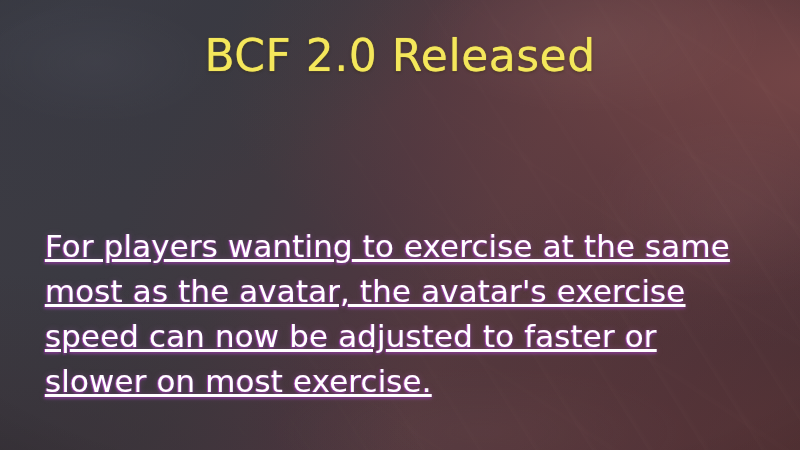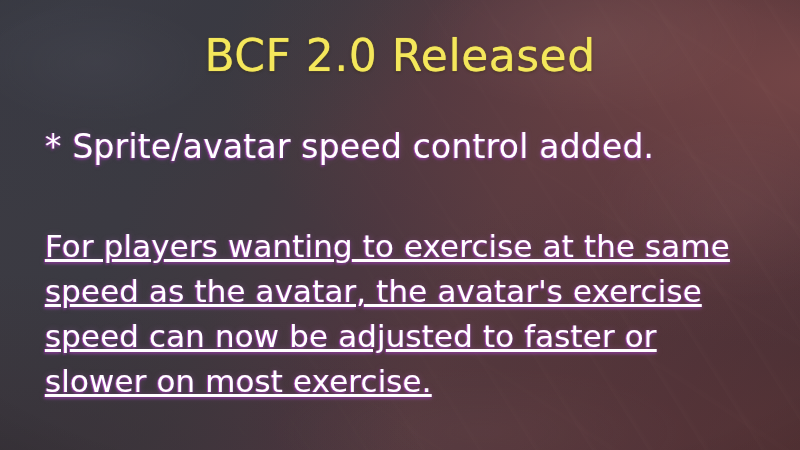--- a/index.html
+++ b/index.html
@@ -146,23 +146,22 @@
   <div class="bg-warm"></div>
   <div class="bg-cool"></div>
   <div class="bg-streaks"></div>
   <div class="bg-smoke"></div>
   <div class="bg-vignette"></div>
 
   <div id="content">
 
     <div class="title">BCF 2.0 Released</div>
 
-    <div class="bullet-line">* Sprite/avatar speed control added.</div>
 
     <div class="paragraph">
       <span class="pline">For players wanting to exercise at the same</span>
-      <span class="pline">speed as the avatar, the avatar's exercise</span>
+      <span class="pline">most as the avatar, the avatar's exercise</span>
       <span class="pline">speed can now be adjusted to faster or</span>
       <span class="pline">slower on most exercise.</span>
     </div>
 
   </div>
 </div>
 
 </body></html>

